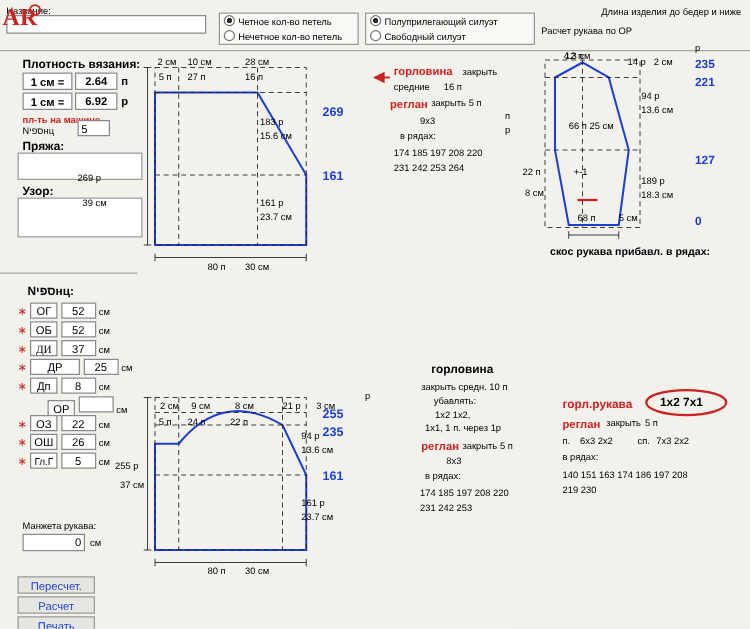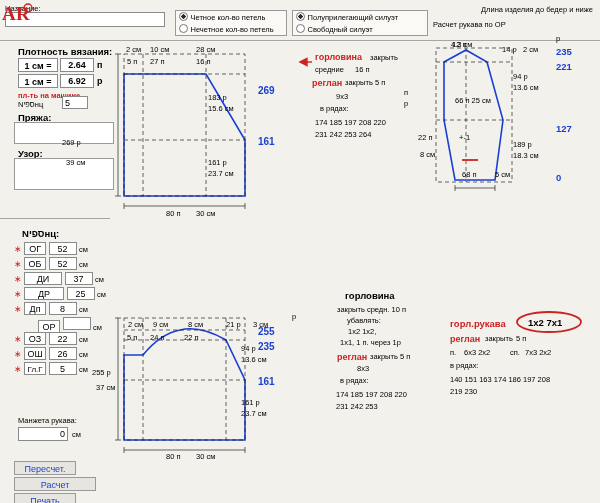--- a/index.html
+++ b/index.html
@@ -95,21 +95,21 @@
     <span class="tiny">см</span>
   </div>
   <div class="abs" style="left:14px;top:257px;">
     <span class="star">∗</span>
     <span class="cell" style="display:inline-block;width:22px;height:13px;line-height:13px;">ОБ</span>
     <span class="cell" style="display:inline-block;width:28px;height:13px;line-height:13px;">52</span>
     <span class="tiny">см</span>
   </div>
   <div class="abs" style="left:14px;top:272px;">
     <span class="star">∗</span>
-    <span class="cell" style="display:inline-block;width:38px;height:13px;line-height:13px;">ДИ</span>
+    <span class="cell" style="display:inline-block;width:22px;height:13px;line-height:13px;font-family:Liberation Serif, serif;">ДИ</span>
     <span class="cell" style="display:inline-block;width:28px;height:13px;line-height:13px;">37</span>
     <span class="tiny">см</span>
   </div>
   <div class="abs" style="left:14px;top:287px;">
     <span class="star">∗</span>
     <span class="cell" style="display:inline-block;width:40px;height:13px;line-height:13px;">ДР</span>
     <span class="cell" style="display:inline-block;width:28px;height:13px;line-height:13px;">25</span>
     <span class="tiny">см</span>
   </div>
   <div class="abs" style="left:14px;top:302px;">
@@ -141,21 +141,21 @@
     <span class="cell" style="display:inline-block;width:22px;height:13px;line-height:13px;font-size:8px;">Гл.Г</span>
     <span class="cell" style="display:inline-block;width:28px;height:13px;line-height:13px;">5</span>
     <span class="tiny">см</span>
   </div>
 
   <div class="abs tiny" style="left:18px;top:416px;">Манжета рукава:</div>
   <input class="fieldwhite abs" style="left: 18px; top: 427px; width: 50px; height: 14px; text-align: right;" value="0">
   <div class="abs tiny" style="left:72px;top:430px;">см</div>
 
   <div class="btn abs" style="left:14px;top:461px;width:62px;height:14px;line-height:14px;">Пересчет.</div>
-  <div class="btn abs" style="left:14px;top:477px;width:82px;height:14px;line-height:14px;">Расчет</div>
+  <div class="btn abs" style="left:14px;top:477px;width:62px;height:14px;line-height:14px;">Расчет</div>
   <div class="btn abs" style="left:14px;top:493px;width:62px;height:14px;line-height:14px;">Печать</div>
 
   <svg width="600" height="503" style="pointer-events:none;">
 
     <g stroke="#1a3fd4" stroke-width="1.6" fill="none">
       <path d="M124,74 L124,196 L245,196 L245,140 L206,74 L124,74 Z"></path>
     </g>
     <g stroke="#222" stroke-width="0.7" fill="none" stroke-dasharray="4,3">
       <rect x="124" y="54" width="121" height="142"></rect>
       <line x1="124" y1="74" x2="245" y2="74"></line>
@@ -262,20 +262,21 @@
   <div class="abs tiny" style="left:513px;top:72px;">94 р</div>
   <div class="abs tiny" style="left:513px;top:83px;">13.6 см</div>
   <div class="abs tiny" style="left:455px;top:96px;">66 п  25 см</div>
   <div class="abs tiny" style="left:459px;top:133px;">+-1</div>
   <div class="abs tiny" style="left:513px;top:140px;">189 р</div>
   <div class="abs tiny" style="left:513px;top:151px;">18.3 см</div>
   <div class="abs tiny" style="left:462px;top:170px;">68 п</div>
   <div class="abs tiny" style="left:495px;top:170px;">5 см</div>
   <div class="abs tiny" style="left:418px;top:133px;">22 п</div>
   <div class="abs tiny" style="left:420px;top:150px;">8 см</div>
+  <div class="abs bold" style="left:440px;top:196px;font-size:8.5px;">скос рукава прибавл. в рядах:</div>
 
   <div class="abs tiny" style="left:128px;top:320px;">2 см</div>
   <div class="abs tiny" style="left:153px;top:320px;">9 см</div>
   <div class="abs tiny" style="left:188px;top:320px;">8 см</div>
   <div class="abs tiny" style="left:127px;top:333px;">5 п</div>
   <div class="abs tiny" style="left:150px;top:333px;">24 п</div>
   <div class="abs tiny" style="left:184px;top:333px;">22 п</div>
   <div class="abs tiny" style="left:226px;top:320px;">21 р</div>
   <div class="abs tiny" style="left:253px;top:320px;">3 см</div>
   <div class="abs tiny" style="left:292px;top:312px;">р</div>

